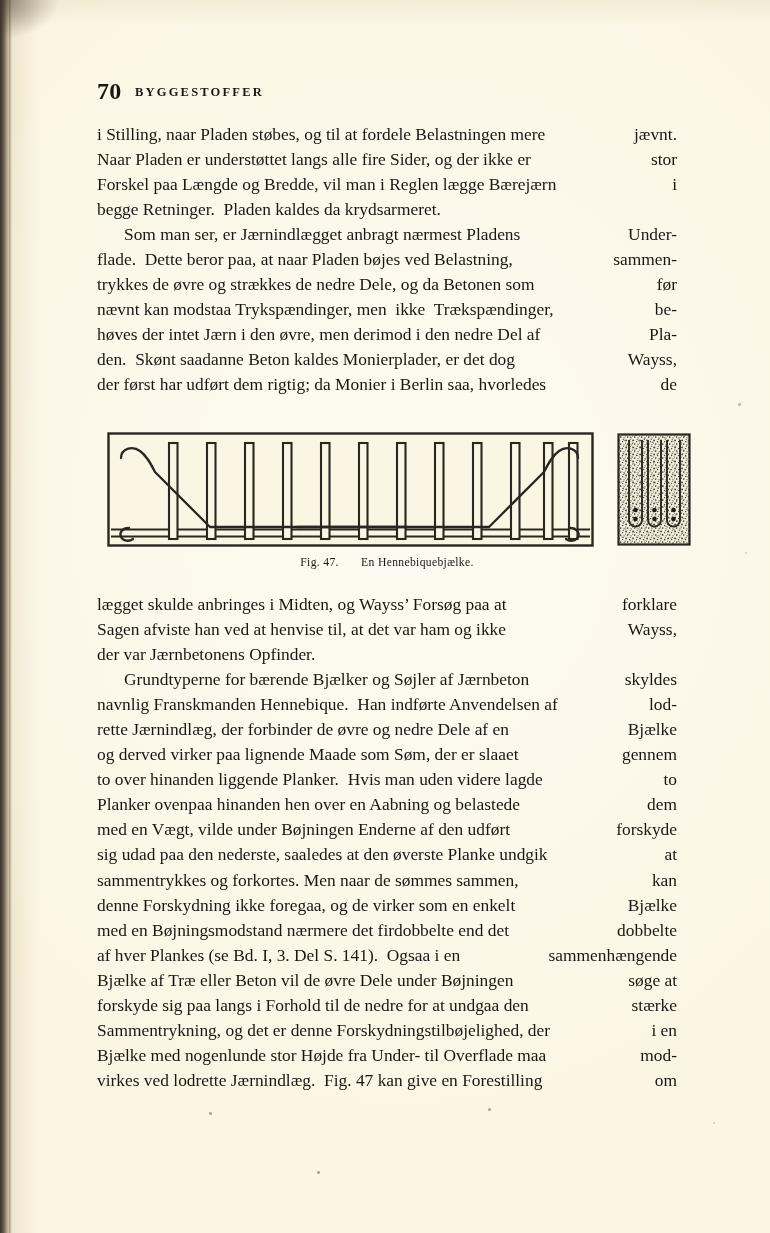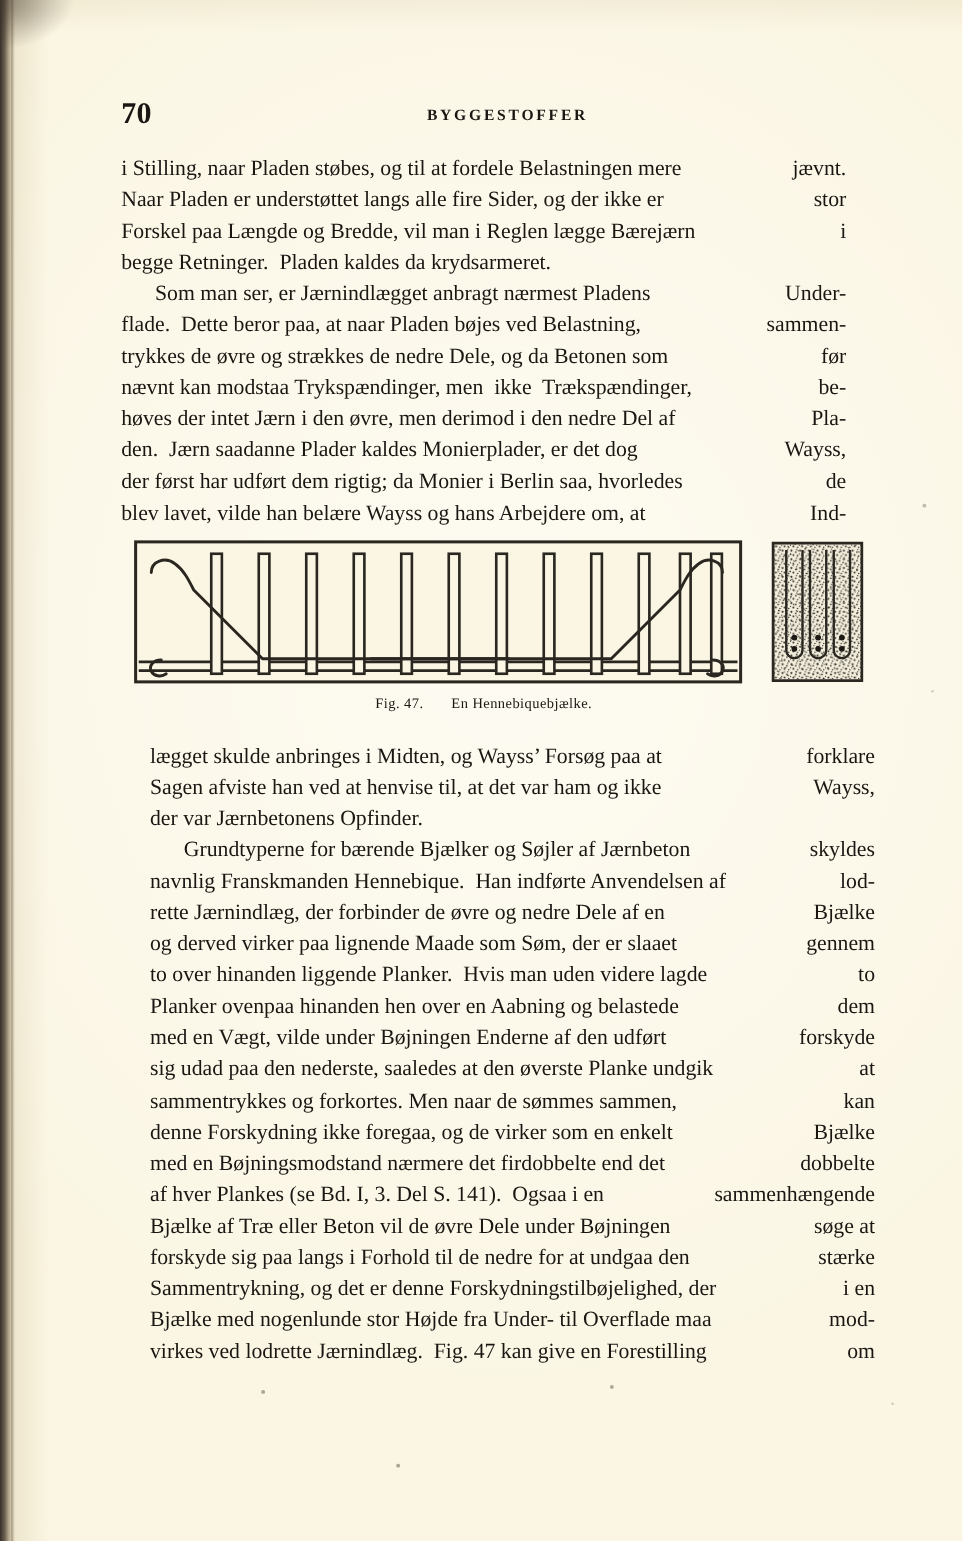--- a/index.html
+++ b/index.html
@@ -73,39 +73,39 @@
     font-size: 24px;
     font-weight: 700;
     letter-spacing: 0.2px;
     line-height: 22px;
   }
   .runhead-title {
     position: absolute;
     left: 0;
     top: 2px;
     width: 580px;
-    text-align: center;
+    text-align: left;
     font-size: 12.5px;
     font-weight: 700;
     letter-spacing: 2.2px;
     line-height: 20px;
     padding-left: 38px;
     box-sizing: border-box;
   }
 
   
   .textblock {
     position: absolute;
     left: 97px;
     width: 580px;
     font-size: 17.4px;
     line-height: 25.05px;
   }
   #block-top { top: 122px; }
-  #block-bottom { top: 592px; margin-left: 23px; }
+  #block-bottom { top: 592px; }
 
   .tline {
     display: flex;
     justify-content: space-between;
     white-space: pre;
     height: 25.05px;
   }
   .tline.last { justify-content: flex-start; }
   .tline.indent { padding-left: 0; }
   .tline > span { display: inline-block; }
@@ -158,23 +158,22 @@
     <div class="textblock" id="block-top">
         <div class="tline"><span class="lead">i Stilling, naar Pladen støbes, og til at fordele Belastningen mere</span><span class="tail">jævnt.</span></div>
         <div class="tline"><span class="lead">Naar Pladen er understøttet langs alle fire Sider, og der ikke er</span><span class="tail">stor</span></div>
         <div class="tline"><span class="lead">Forskel paa Længde og Bredde, vil man i Reglen lægge Bærejærn</span><span class="tail">i</span></div>
         <div class="tline last"><span class="lead">begge Retninger.  Pladen kaldes da krydsarmeret.</span></div>
         <div class="tline indent"><span class="lead">Som man ser, er Jærnindlægget anbragt nærmest Pladens</span><span class="tail">Under-</span></div>
         <div class="tline"><span class="lead">flade.  Dette beror paa, at naar Pladen bøjes ved Belastning,</span><span class="tail">sammen-</span></div>
         <div class="tline"><span class="lead">trykkes de øvre og strækkes de nedre Dele, og da Betonen som</span><span class="tail">før</span></div>
         <div class="tline"><span class="lead">nævnt kan modstaa Trykspændinger, men  ikke  Trækspændinger,</span><span class="tail">be-</span></div>
         <div class="tline"><span class="lead">høves der intet Jærn i den øvre, men derimod i den nedre Del af</span><span class="tail">Pla-</span></div>
-        <div class="tline"><span class="lead">den.  Jærn saadanne Plader kaldes Monierplader, er det dog</span><span class="tail">Wayss,</span></div>
+        <div class="tline"><span class="lead">den.  Skønt saadanne Beton kaldes Monierplader, er det dog</span><span class="tail">Wayss,</span></div>
         <div class="tline"><span class="lead">der først har udført dem rigtig; da Monier i Berlin saa, hvorledes</span><span class="tail">de</span></div>
-        <div class="tline"><span class="lead">blev lavet, vilde han belære Wayss og hans Arbejdere om, at</span><span class="tail">Ind-</span></div>
       </div>
 
     <div id="figure">
       <svg width="584" height="116" viewBox="0 0 584 116" xmlns="http://www.w3.org/2000/svg">
         <defs>
           <pattern id="stipple" width="7" height="7" patternUnits="userSpaceOnUse">
             <rect width="7" height="7" fill="#f3eddb"></rect>
             <circle cx="1.1" cy="1.4" r="0.85" fill="#33302a"></circle>
             <circle cx="4.6" cy="2.6" r="0.7" fill="#33302a"></circle>
             <circle cx="2.7" cy="5.1" r="0.78" fill="#33302a"></circle>

